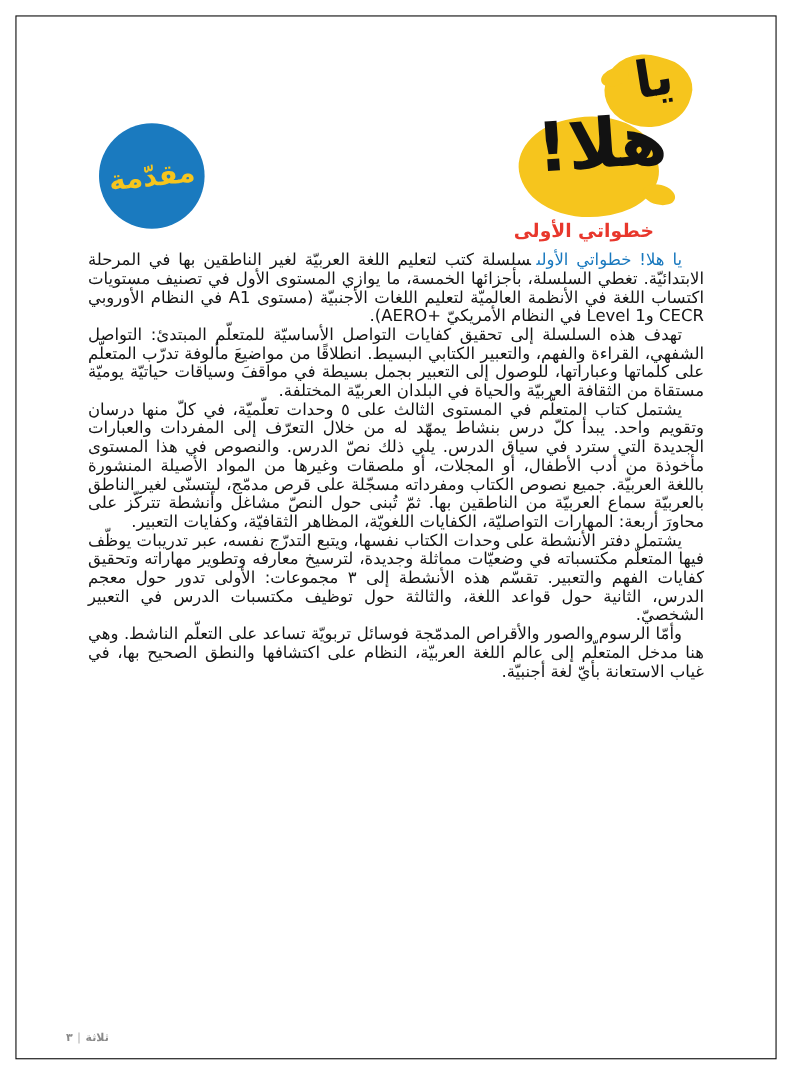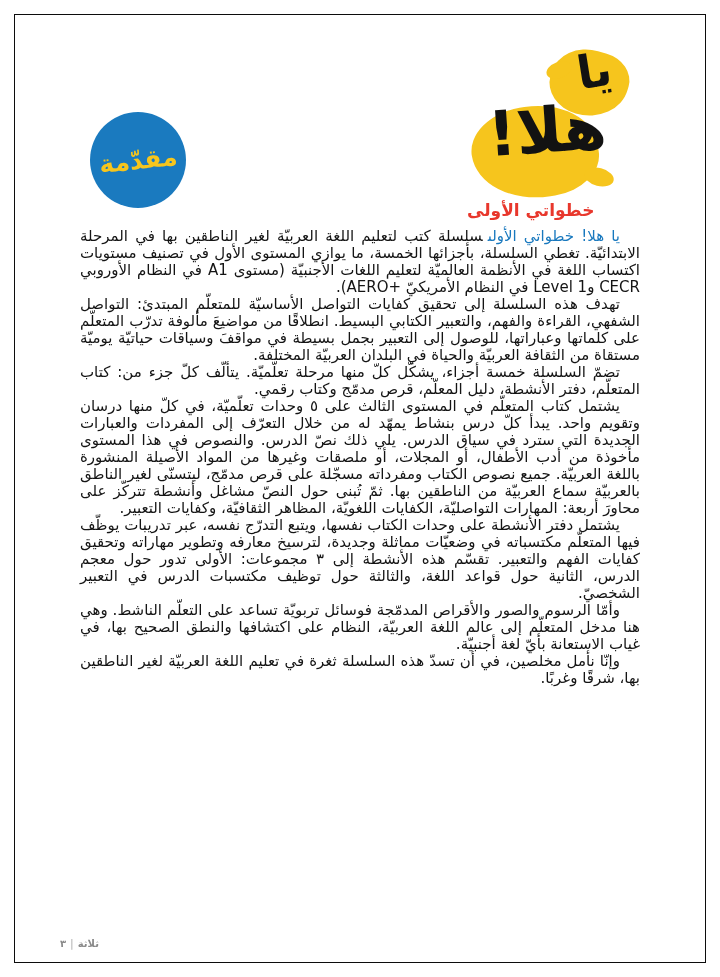--- a/index.html
+++ b/index.html
@@ -93,24 +93,22 @@
 
   <div class="badge">
     <span class="badge-text">مقدّمة</span>
   </div>
 
   <div class="body-text">
     <p>
       <span class="lead">يا هلا! خطواتي الأولى</span><span>سلسلة كتب لتعليم اللغة العربيّة لغير الناطقين بها في المرحلة الابتدائيّة. تغطي السلسلة، بأجزائها الخمسة، ما يوازي المستوى الأول في تصنيف مستويات اكتساب اللغة في الأنظمة العالميّة لتعليم اللغات الأجنبيّة (مستوى A1 في النظام الأوروبي CECR وLevel 1 في النظام الأمريكيّ +AERO).</span>
     </p>
     <p>تهدف هذه السلسلة إلى تحقيق كفايات التواصل الأساسيّة للمتعلّم المبتدئ: التواصل الشفهي، القراءة والفهم، والتعبير الكتابي البسيط. انطلاقًا من مواضيعَ مألوفة تدرّب المتعلّم على كلماتها وعباراتها، للوصول إلى التعبير بجمل بسيطة في مواقفَ وسياقات حياتيّة يوميّة مستقاة من الثقافة العربيّة والحياة في البلدان العربيّة المختلفة.</p>
-    <p>تضمّ السلسلة خمسة أجزاء، يشكّل كلّ منها مرحلة تعلّميّة. يتألّف كلّ جزء من: كتاب المتعلّم، دفتر الأنشطة، دليل المعلّم، قرص مدمّج وكتاب رقمي.</p>
     <p>يشتمل كتاب المتعلّم في المستوى الثالث على ٥ وحدات تعلّميّة، في كلّ منها درسان وتقويم واحد. يبدأ كلّ درس بنشاط يمهّد له من خلال التعرّف إلى المفردات والعبارات الجديدة التي سترد في سياق الدرس. يلي ذلك نصّ الدرس. والنصوص في هذا المستوى مأخوذة من أدب الأطفال، أو المجلات، أو ملصقات وغيرها من المواد الأصيلة المنشورة باللغة العربيّة. جميع نصوص الكتاب ومفرداته مسجّلة على قرص مدمّج، ليتسنّى لغير الناطق بالعربيّة سماع العربيّة من الناطقين بها. ثمّ تُبنى حول النصّ مشاغل وأنشطة تتركّز على محاورَ أربعة: المهارات التواصليّة، الكفايات اللغويّة، المظاهر الثقافيّة، وكفايات التعبير.</p>
     <p>يشتمل دفتر الأنشطة على وحدات الكتاب نفسها، ويتبع التدرّج نفسه، عبر تدريبات يوظّف فيها المتعلّم مكتسباته في وضعيّات مماثلة وجديدة، لترسيخ معارفه وتطوير مهاراته وتحقيق كفايات الفهم والتعبير. تقسّم هذه الأنشطة إلى ٣ مجموعات: الأولى تدور حول معجم الدرس، الثانية حول قواعد اللغة، والثالثة حول توظيف مكتسبات الدرس في التعبير الشخصيّ.</p>
     <p>وأمّا الرسوم والصور والأقراص المدمّجة فوسائل تربويّة تساعد على التعلّم الناشط. وهي هنا مدخل المتعلّم إلى عالم اللغة العربيّة، النظام على اكتشافها والنطق الصحيح بها، في غياب الاستعانة بأيّ لغة أجنبيّة.</p>
-    <p>وإنّا نأمل مخلصين، في أن تسدّ هذه السلسلة ثغرة في تعليم اللغة العربيّة لغير الناطقين بها، شرقًا وغربًا.</p>
   </div>
 
   <div class="footer">
     <span>ثلاثة</span><span class="sep">|</span><span>٣</span>
   </div>
 
 </div>
 
 </body></html>

